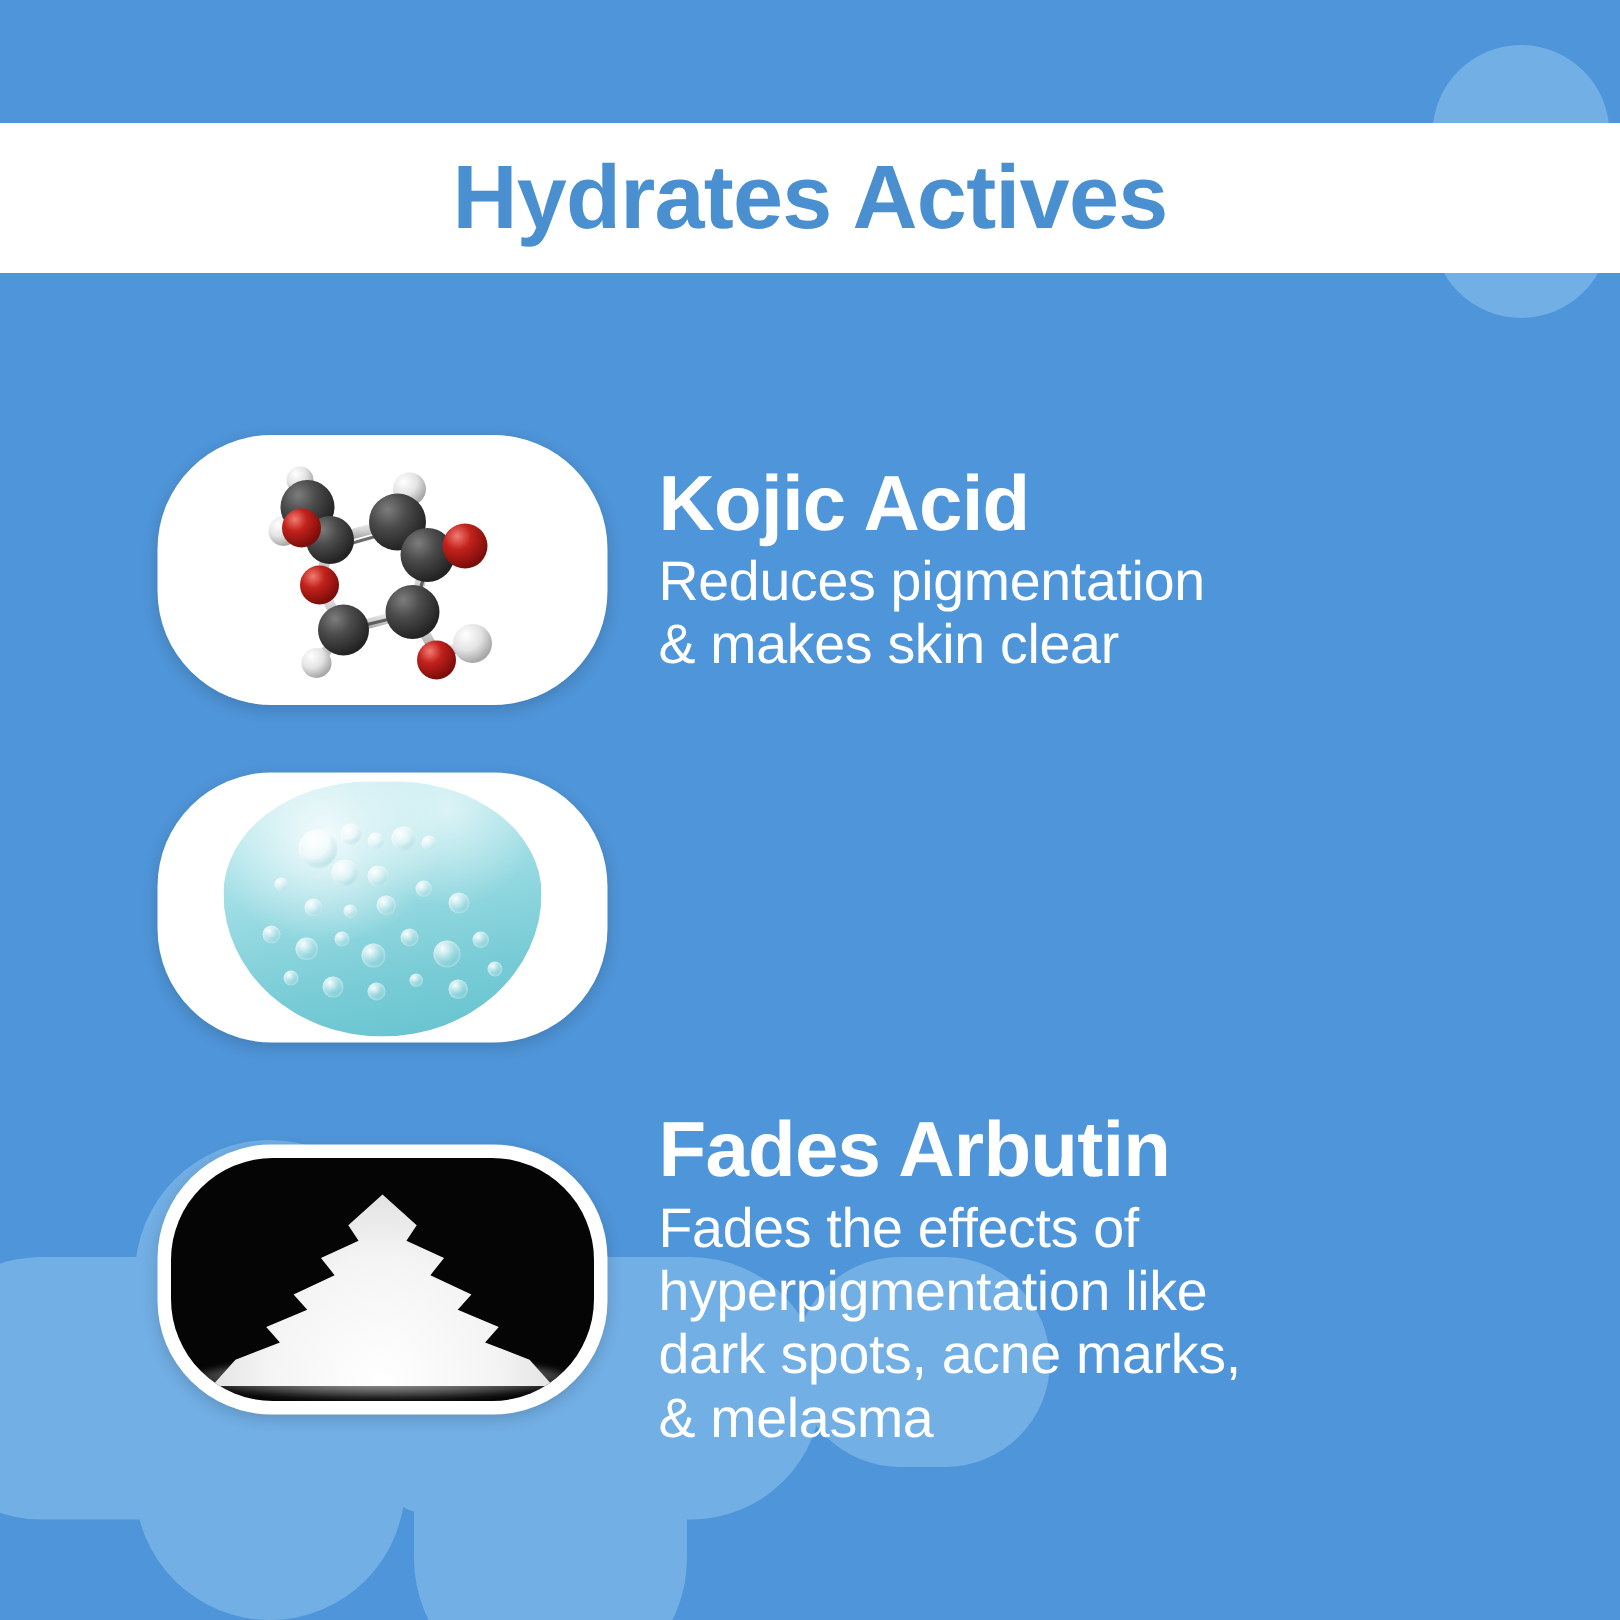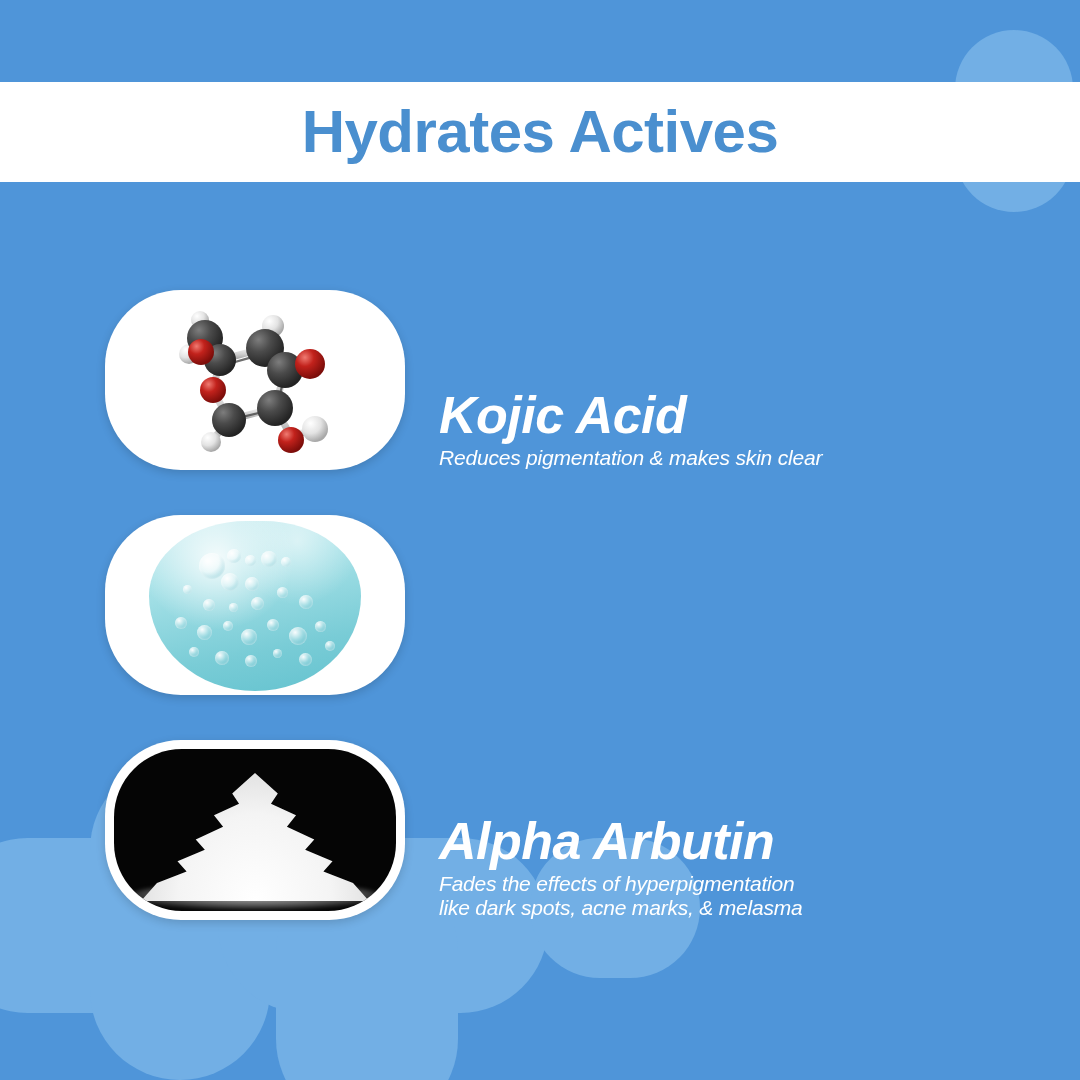--- a/index.html
+++ b/index.html
@@ -33,21 +33,21 @@
     font-size:60px;
     font-weight:700;
     letter-spacing:-0.5px;
     line-height:1;
   }
 
   
   .rows { position:absolute; left:0; top:182px; width:1080px; height:898px; z-index:1; }
   .row {
     position:absolute; left:0; width:857px;
-    display:flex; align-items:flex-end;font-style:italic;
+    display:flex; align-items:center;
   }
   .row-1 { top:108px; }
   .row-2 { top:333px; }
   .row-3 { top:558px; }
 
   .thumb-wrap {
     width:300px; margin-left:105px; flex:0 0 300px;
     display:flex; align-items:center; justify-content:center;
   }
 
@@ -108,21 +108,21 @@
     filter:blur(2px);
   }
 
   
   .text-col { flex:1 1 auto; padding-left:34px; padding-right:28px; color:#ffffff; }
   .ing-title {
     font-size:52px; font-weight:700; line-height:1.04;
     letter-spacing:-0.5px; margin-bottom:4px;
   }
   .ing-desc {
-    font-size:21px; font-weight:400; line-height:1.14;
+    font-size:37px; font-weight:400; line-height:1.14;
     letter-spacing:-0.2px;
   }
   .r2 .ing-title { font-size:50px; }
   .r3 .ing-desc, .r2 .ing-desc { max-width:625px; }
 </style>
 </head>
 <body>
 
 <div class="decor-layer">
   <div class="pill pill-tr"></div>
@@ -250,18 +250,18 @@
   <div class="row row-3 r3">
     <div class="thumb-wrap">
       <div class="card card-powder">
         <div class="powder-inner">
           <div class="powder-base"></div>
           <div class="powder-pile"></div>
         </div>
       </div>
     </div>
     <div class="text-col">
-      <div class="ing-title">Alpha Arbutin</div>
+      <div class="ing-title">Fades Arbutin</div>
       <div class="ing-desc">Fades the effects of hyperpigmentation like dark spots, acne marks, &amp; melasma</div>
     </div>
   </div>
 
 </div>
 
 </body></html>

